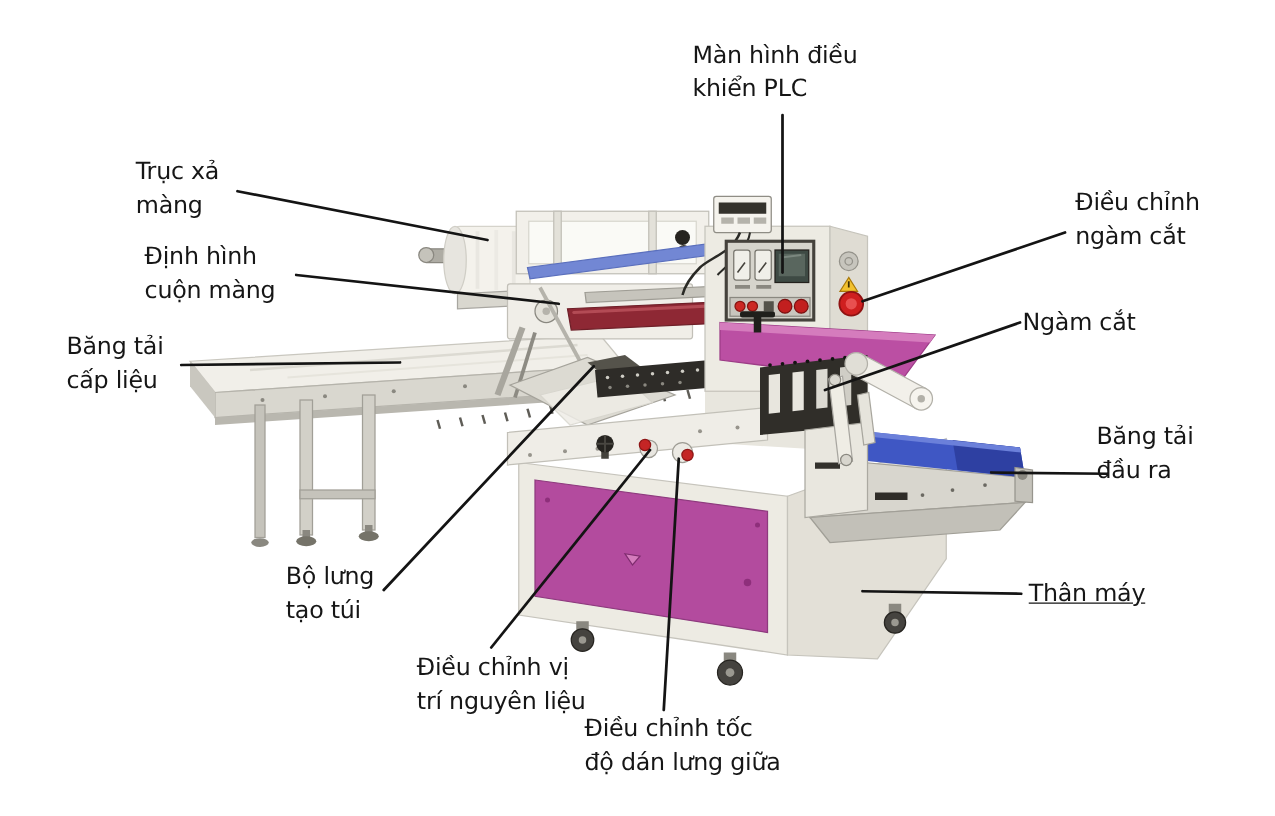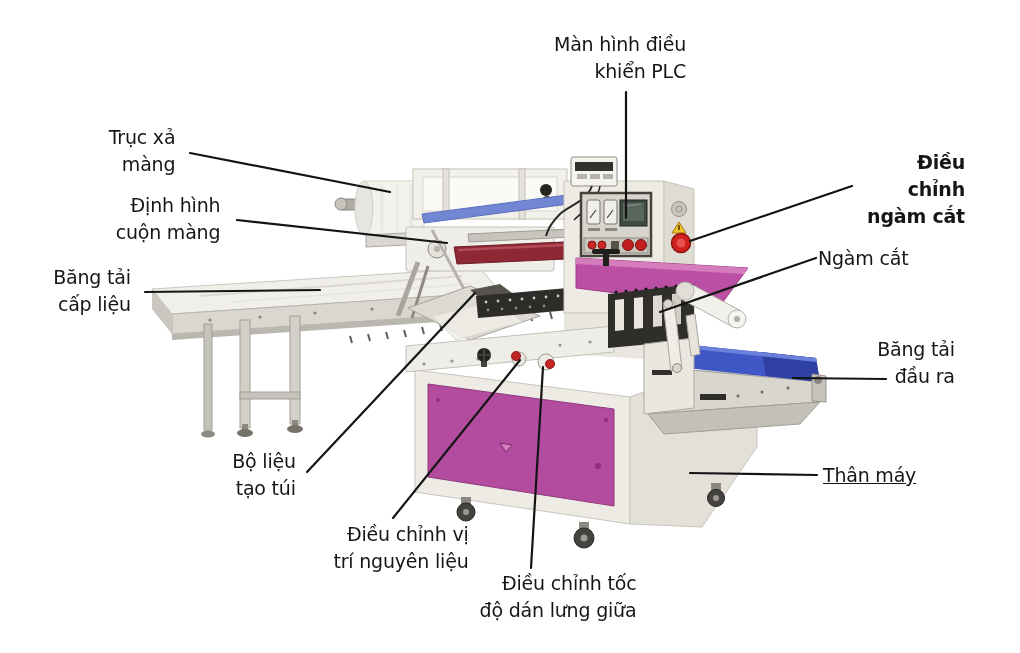--- a/index.html
+++ b/index.html
@@ -1,20 +1,20 @@
 <!DOCTYPE html>
 <html><head>
 <meta charset="utf-8">
 <style>
   html,body{margin:0;padding:0;background:#ffffff;}
   .stage{position:relative;width:1020px;height:653px;background:#fff;overflow:hidden;
          font-family:"DejaVu Sans",sans-serif;}
   .stage svg{position:absolute;left:0;top:0;}
   .lbl{position:absolute;font-size:19px;line-height:27px;color:#161616;
-       white-space:pre-line;text-align:right;transform:translateX(-50%);letter-spacing:-0.2px;}
+       white-space:pre-line;text-align:left;transform:translateX(-50%);letter-spacing:-0.2px;}
   .lbl.left{transform:none;text-align:left;}
 </style>
 </head>
 <body>
 
 <div class="stage">
 
 <svg width="1020" height="653" viewBox="0 0 1020 653">
 
   <g>
@@ -263,25 +263,25 @@
 </svg>
 
   <div class="lbl" style="left:620px;top:31px;">Màn hình điều
 khiển PLC</div>
   <div class="lbl" style="left:142px;top:124px;">Trục xả
 màng</div>
   <div class="lbl" style="left:168px;top:192px;">Định hình
 cuộn màng</div>
   <div class="lbl" style="left:92px;top:264px;">Băng tải
 cấp liệu</div>
-  <div class="lbl" style="left:910px;top:149px;font-weight:bold;">Điều chỉnh
+  <div class="lbl" style="left:910px;top:149px;">Điều chỉnh
 ngàm cắt</div>
   <div class="lbl left" style="left:818px;top:245px;">Ngàm cắt</div>
   <div class="lbl" style="left:916px;top:336px;">Băng tải
 đầu ra</div>
   <div class="lbl left" style="left:823px;top:462px;text-decoration:underline;">Thân máy</div>
-  <div class="lbl" style="left:264px;top:448px;">Bộ liệu
+  <div class="lbl" style="left:264px;top:448px;">Bộ lưng
 tạo túi</div>
   <div class="lbl" style="left:357px;top:521px;margin-left:44px;">Điều chỉnh vị
 trí nguyên liệu</div>
-  <div class="lbl" style="left:546px;top:570px;margin-left:12px;">Điều chỉnh tốc
+  <div class="lbl" style="left:546px;top:570px;">Điều chỉnh tốc
 độ dán lưng giữa</div>
 </div>
 
 </body></html>

